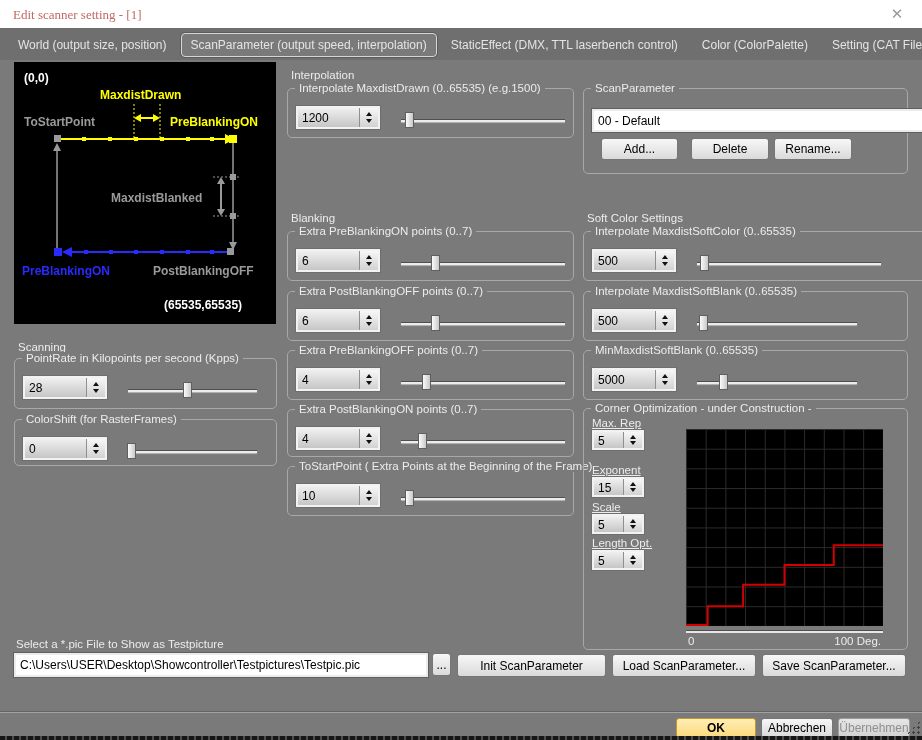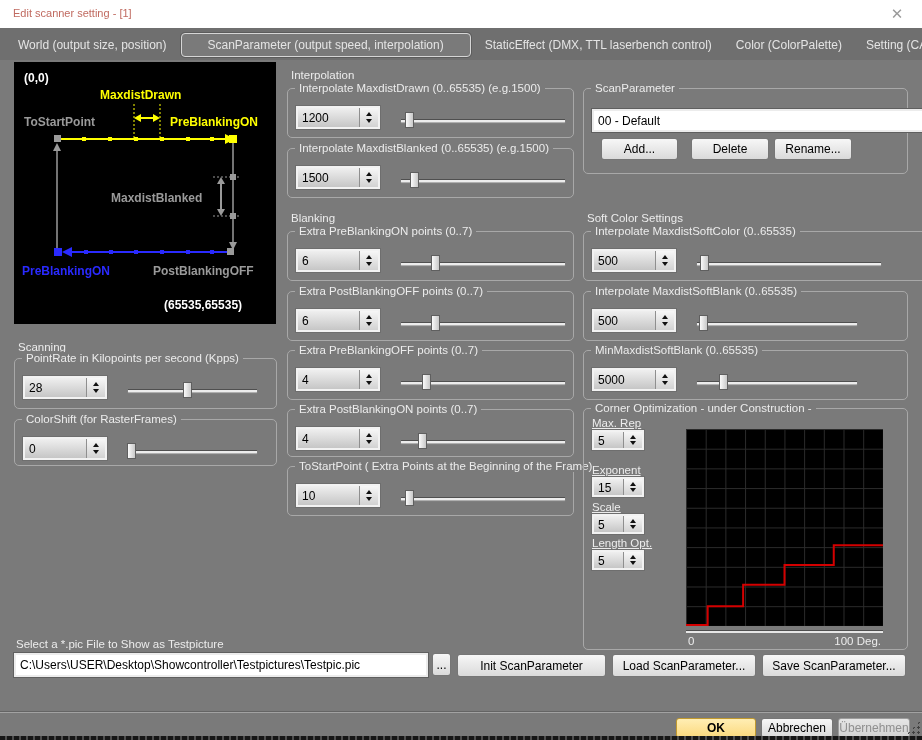--- a/index.html
+++ b/index.html
@@ -2,30 +2,30 @@
 <html style="--title_color: #c06a60; --preview_yellow: #ffff00; --preview_blue: #2a2aff; --preview_gray: #9a9a9a; --chart_line: #d40000; --ok_bg: #fbd97e;"><head>
 <meta charset="utf-8">
 <style>
   * { box-sizing: border-box; }
   html,body { margin:0; padding:0; background:#4a4a4a; }
   body { font-family:"Liberation Sans", sans-serif; }
   .window { position:relative; width:922px; height:740px; background:#7a7a7a; overflow:hidden; }
 
   
   .titlebar { position:absolute; top:0; left:0; right:0; height:28px; background:#ffffff; }
-  .titlebar .title { position:absolute; left:13px; top:7px; font-size:11px; color:var(--title_color,#c06a60); }
+  .titlebar .title { position:absolute; left:13px; top:7px; font-size:13px; color:var(--title_color,#c06a60);font-family:Liberation Serif, serif; }
   .titlebar .close { position:absolute; right:8px; top:3px; width:34px; height:22px; color:#9a9a9a;
     font-size:15px; text-align:center; line-height:22px; cursor:default; }
 
   
   .tabstrip { position:absolute; top:28px; left:0; right:0; height:32px; background:#6f6f6f;
     display:flex; align-items:center; padding:6px 0 4px 8px; }
   .tab { color:#e4e4e4; font-size:12px; padding:4px 10px; white-space:nowrap; }
   .tab.active { background:#7a7a7a; border:1px solid #d6d6d6; border-radius:4px;
-    box-shadow:0 0 0 1px #5c5c5c; padding:4px 26px; }
+    box-shadow:0 0 0 1px #5c5c5c; padding:4px 9px; }
   .tabsep { width:1px; height:20px; background:#b9b9b9; margin:0 2px; }
 
   
   .seclabel { position:absolute; font-size:11.5px; color:#ececec; white-space:nowrap; }
 
   
   .grp { position:absolute; border:1px solid #a8a8a8; border-radius:5px; }
   .grp-label { position:absolute; top:-7px; left:7px; background:#7a7a7a; padding:0 4px;
     font-size:11.5px; color:#ececec; white-space:nowrap; }
   .grp-row { position:absolute; left:8px; right:6px; top:15px; height:25px; display:flex; align-items:flex-end; }
@@ -184,36 +184,20 @@
             <span class="tri-dn"></span>
           </span>
       </div>
       <div class="slider">
         <div class="track"></div>
         <div class="thumb" style="left: calc(5% - 4px);"></div>
       </div>
     </div>
   </div>
 
-  <div class="grp col-mid" style="left:287px;top:148px;width:287px;height:50px">
-    <span class="grp-label">Interpolate MaxdistBlanked (0..65535) (e.g.1500)</span>
-    <div class="grp-row">
-      <div class="spin">
-        <span class="spin-val">1500</span>
-        <span class="spin-btns">
-            <span class="tri-up"></span>
-            <span class="tri-dn"></span>
-          </span>
-      </div>
-      <div class="slider">
-        <div class="track"></div>
-        <div class="thumb" style="left: calc(8% - 4px);"></div>
-      </div>
-    </div>
-  </div>
 
   <div class="seclabel" style="left:291px;top:212px">Blanking</div>
 
   <div class="grp col-mid" style="left:287px;top:231px;width:287px;height:50px">
     <span class="grp-label">Extra PreBlankingON points (0..7)</span>
     <div class="grp-row">
       <div class="spin">
         <span class="spin-val">6</span>
         <span class="spin-btns">
             <span class="tri-up"></span>

